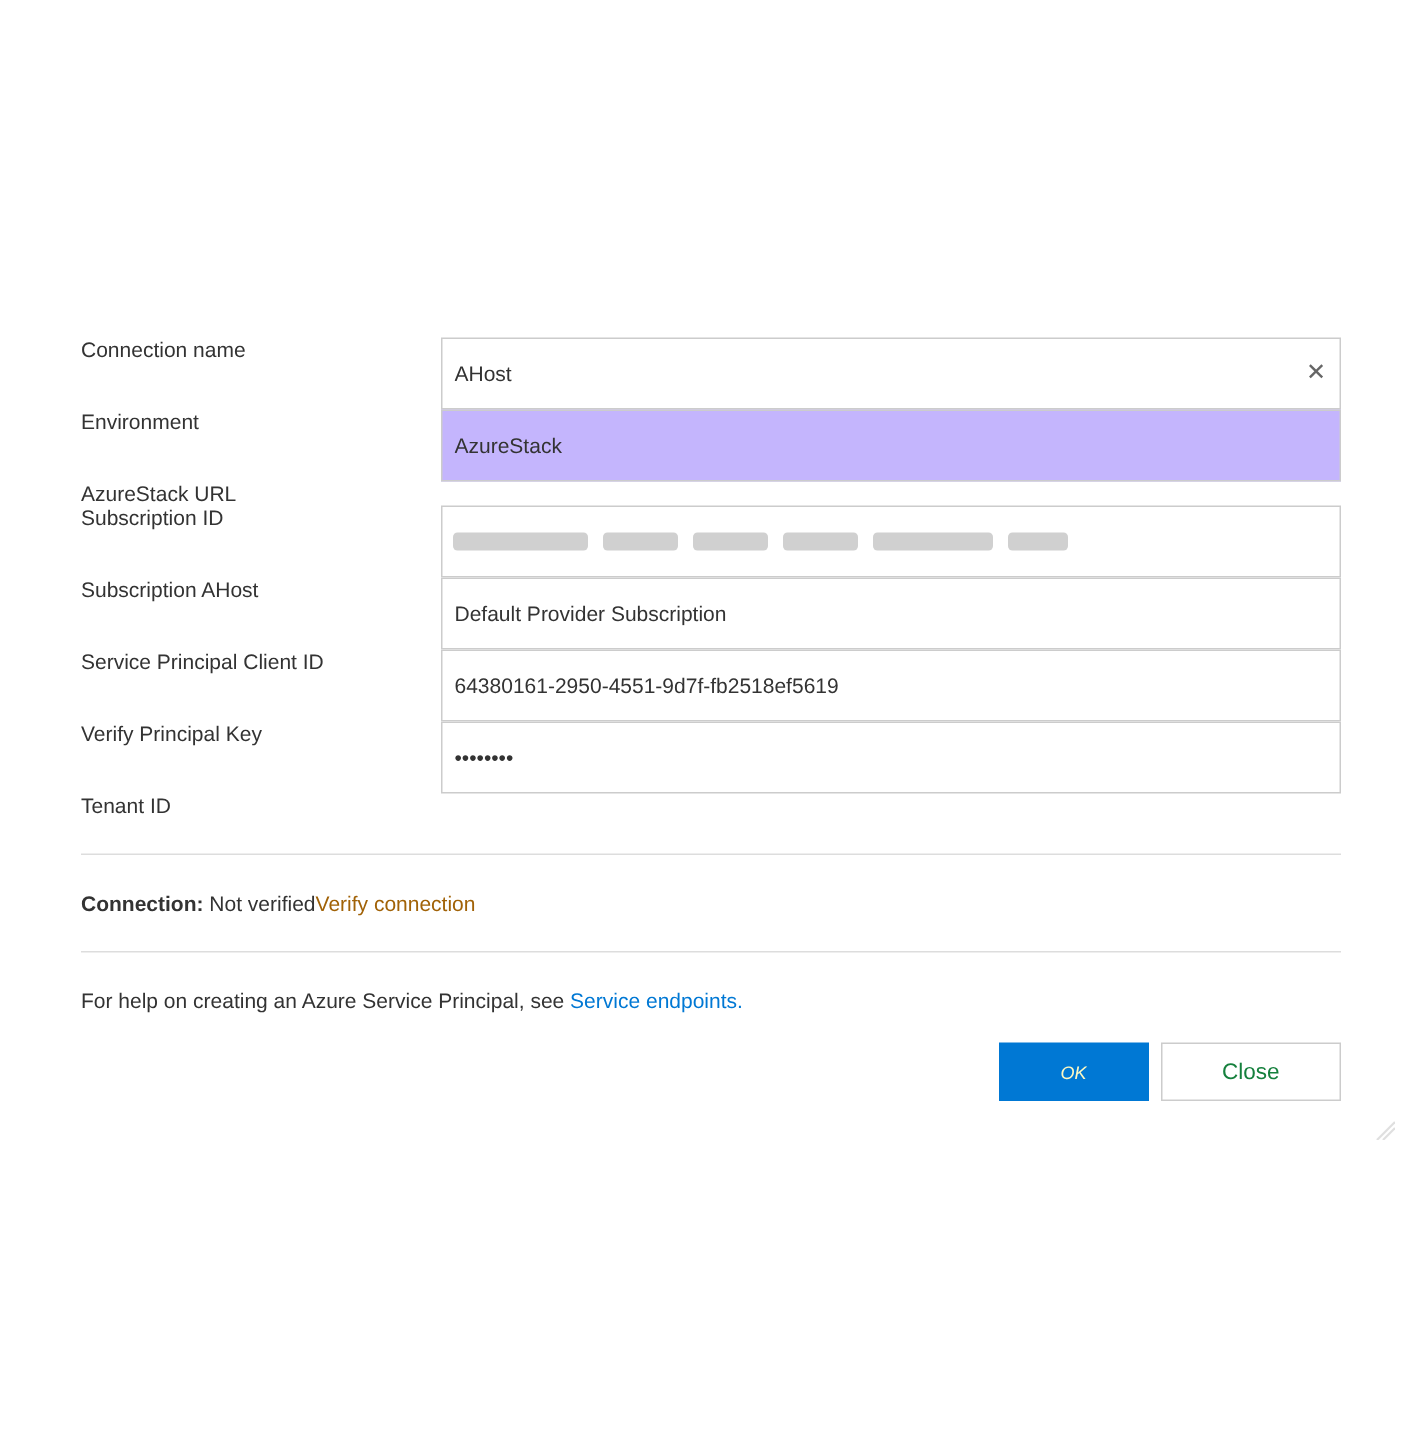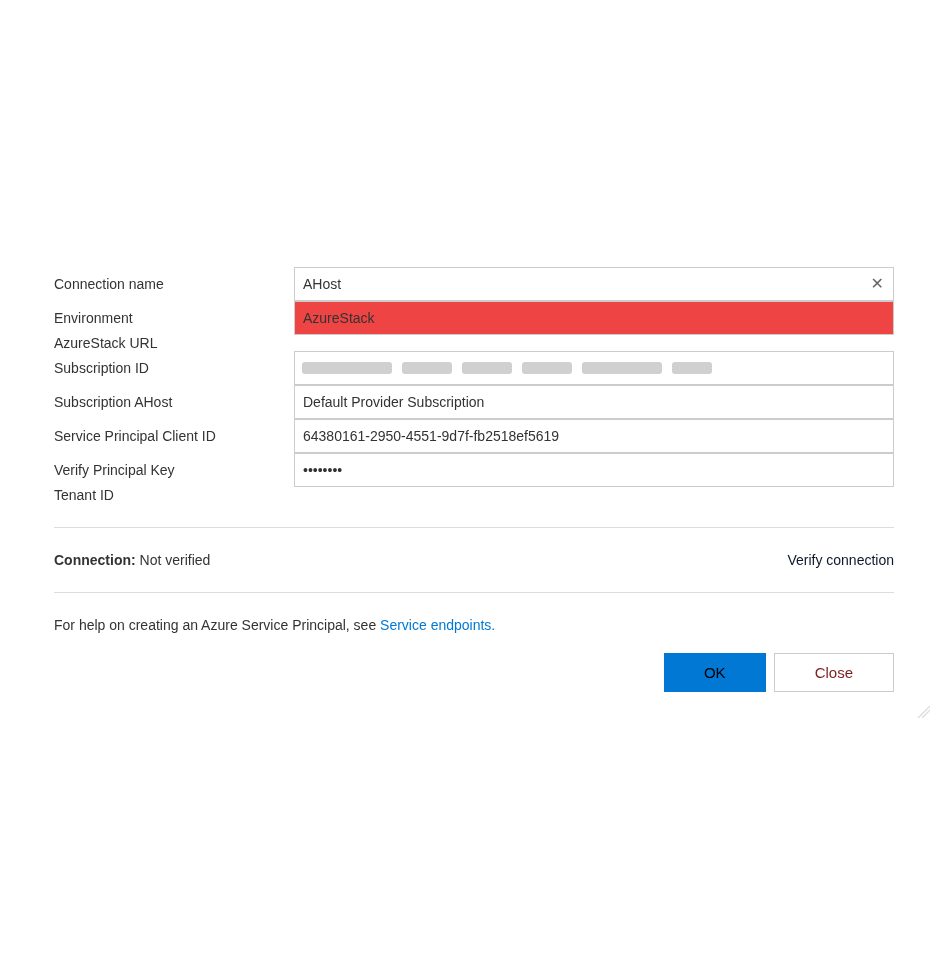--- a/index.html
+++ b/index.html
@@ -20,49 +20,49 @@
 
     .dialog {
       background: #fff;
       width: 920px;
       padding: 30px 40px 30px 40px;
       position: relative;
     }
 
     .form-row {
       display: flex;
-      align-items: center;
+      align-items: flex-start;
     }
 
     .form-label {
       width: 240px;
       min-width: 240px;
       font-size: 14px;
       color: #333;
       padding-right: 20px;
     }
 
     .form-input-wrap {
       flex: 1;
       position: relative;
     }
 
     .form-input {
       width: 100%;
-      height: 34px;
+      height: 48px;
       border: 1px solid #ccc;
       padding: 5px 30px 5px 8px;
       font-size: 14px;
       color: #333;
       background: #fff;
       outline: none;
     }
 
     .form-input.env-select {
-      background: #ef4444;
+      background: #c4b5fd;
       color: #333;
       letter-spacing: normal;
       font-size: 14px;
     }
 
     .clear-btn {
       position: absolute;
       right: 8px;
       top: 50%;
       transform: translateY(-50%);
@@ -77,35 +77,35 @@
 
     .divider {
       border: none;
       border-top: 1px solid #ddd;
       margin: 24px 0;
     }
 
     .connection-status-row {
       display: flex;
       align-items: center;
-      justify-content: space-between;
+      justify-content: flex-start;
       margin-bottom: 0;
     }
 
     .connection-status-text {
       font-size: 14px;
       color: #333;
     }
 
     .connection-status-text span.label {
       font-weight: 600;
     }
 
     .verify-link {
-      color: #0f172a;
+      color: #a16207;
       font-size: 14px;
       text-decoration: none;
       cursor: pointer;
     }
 
     .help-text {
       font-size: 14px;
       color: #333;
       margin: 20px 0 20px 0;
     }
@@ -118,31 +118,32 @@
 
     .button-row {
       display: flex;
       justify-content: flex-end;
       gap: 8px;
       margin-top: 10px;
     }
 
     .btn-ok {
       background: #0078d4;
-      color: #000000;
+      color: #fef9c3;
       border: none;
       padding: 10px 40px;
-      font-size: 15px;
+      font-size: 12px;
       cursor: pointer;
       min-width: 100px;
+      font-style: italic;
     }
 
     .btn-close {
       background: #fff;
-      color: #7f1d1d;
+      color: #15803d;
       border: 1px solid #ccc;
       padding: 10px 40px;
       font-size: 15px;
       cursor: pointer;
       min-width: 100px;
     }
 
     .placeholder-block {
       height: 12px;
       border-radius: 3px;

